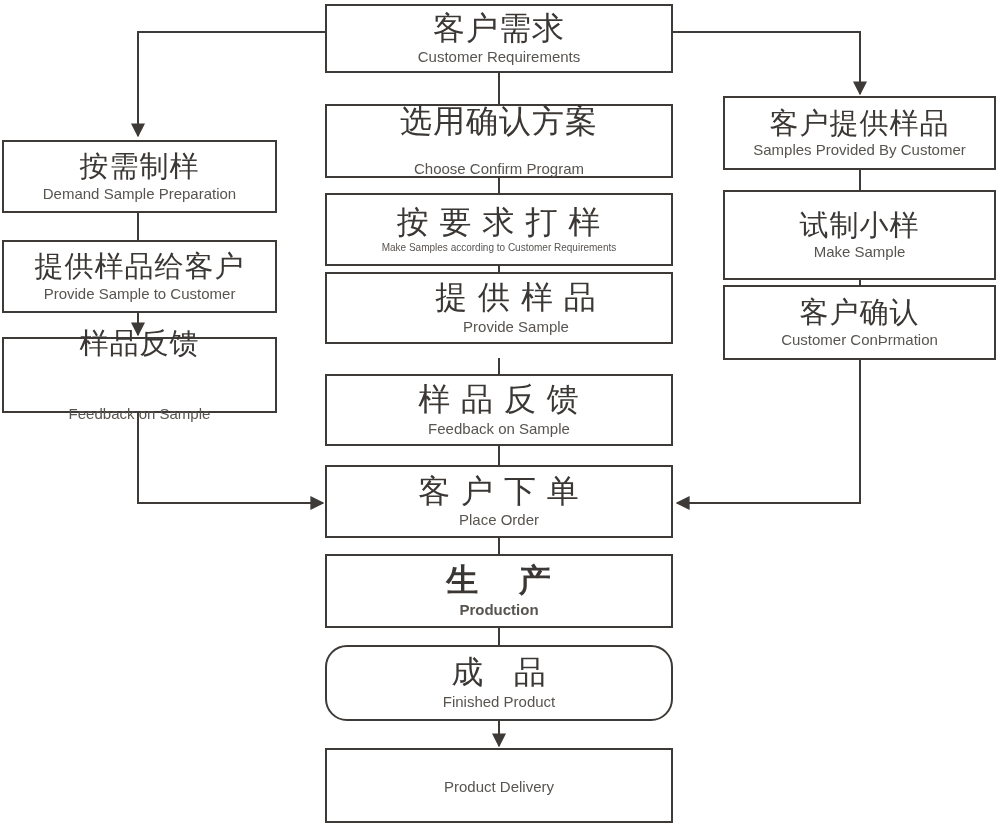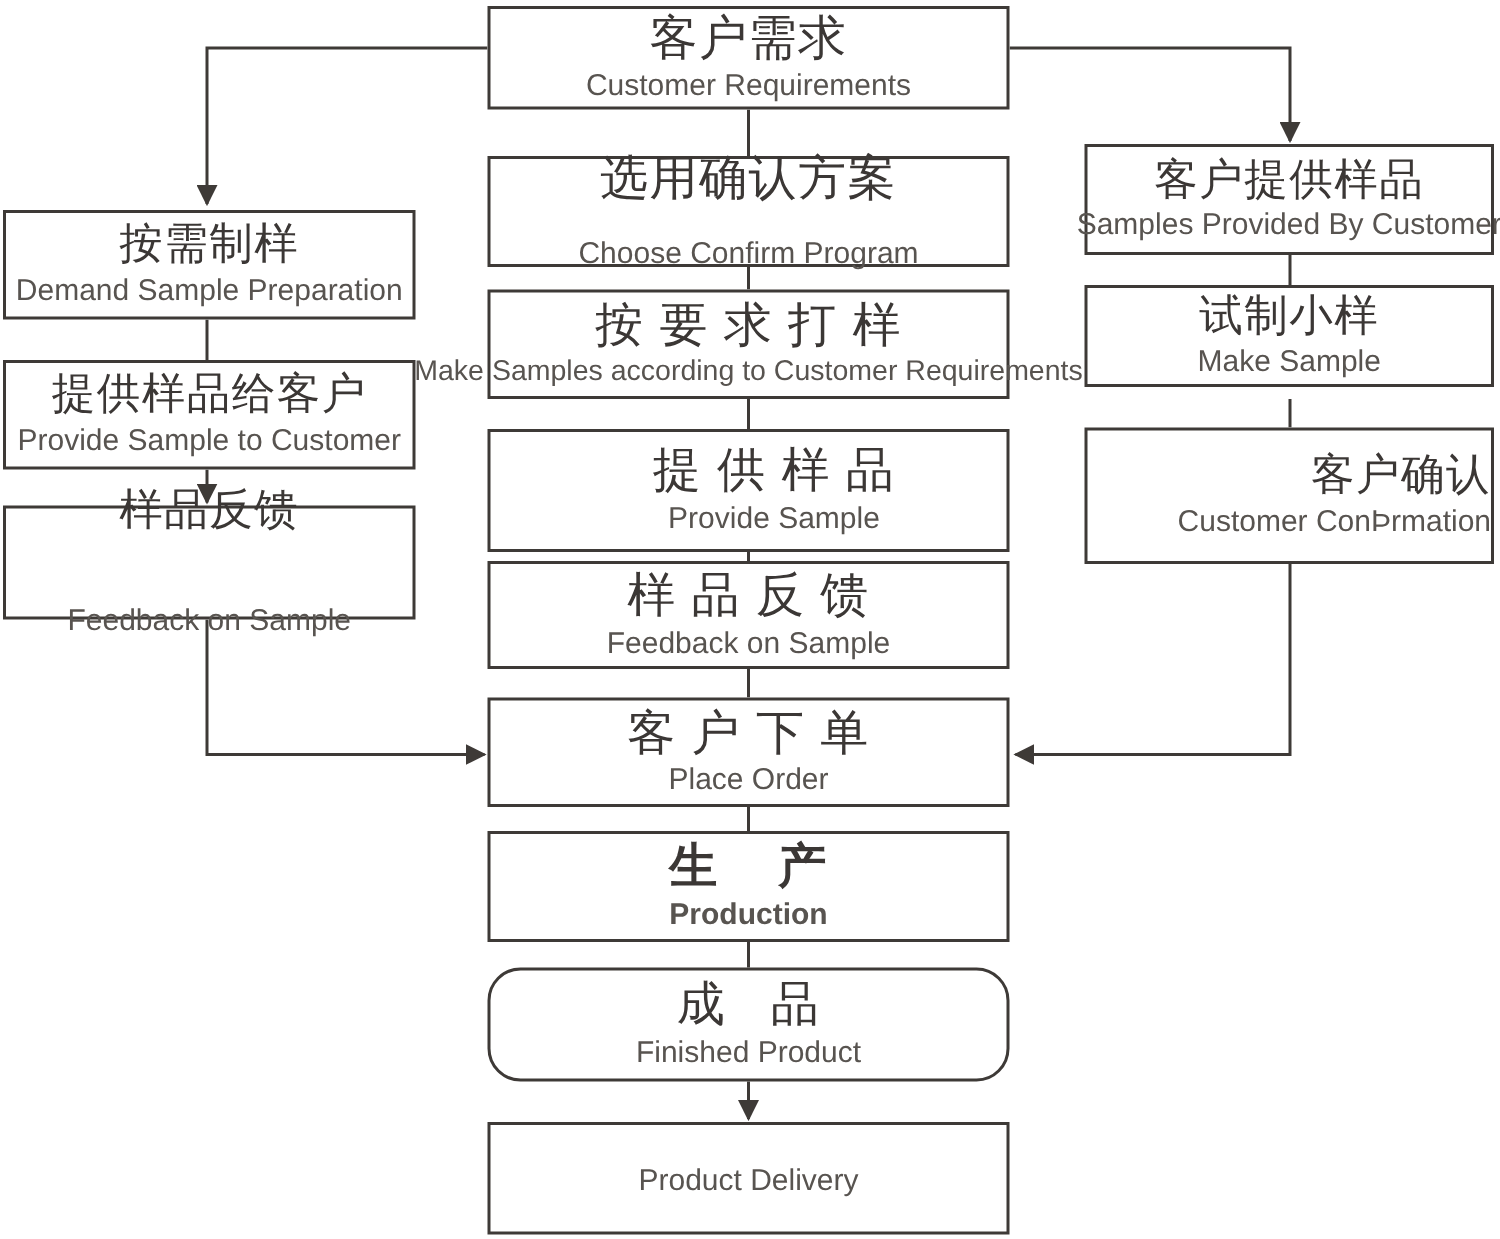--- a/index.html
+++ b/index.html
@@ -34,50 +34,50 @@
   .zh {
     color: #3b3735;
     font-size: 32px;
     line-height: 1.12;
     white-space: pre;
     letter-spacing: 1px;
   }
   .box.side .zh { font-size: 29px; }
   .en {
     color: #585450;
-    font-size: 20px;
+    font-size: 15px;
     line-height: 1.2;
     margin-top: 2px;
     white-space: pre;
   }
-  .en.en-small { font-size: 19px; }
+  .en.en-small { font-size: 10px; }
 
   
   .c { left: 325px; width: 348px; }
   .c1 { top: 4px;   height: 69px; }
   .c2 { top: 104px; height: 74px; gap: 19px; }
   .c3 { top: 193px; height: 73px; }
-  .c4 { top: 286px; height: 82px; padding-left: 34px; }
+  .c4 { top: 272px; height: 72px; padding-left: 34px; }
   .c5 { top: 374px; height: 72px; }
   .c6 { top: 465px; height: 73px; }
   .c7 { top: 554px; height: 74px; font-weight: bold; }
   .c8 { top: 645px; height: 76px; border-radius: 22px; }
   .c9 { top: 748px; height: 75px; }
 
   
   .l { left: 2px; width: 275px; }
   .l1 { top: 140px; height: 73px; }
   .l2 { top: 240px; height: 73px; }
   .l3 { top: 337px; height: 76px; gap: 44px; }
 
   
   .r { left: 723px; width: 273px; }
   .r1 { top: 96px;  height: 74px; }
-  .r2 { top: 190px; height: 68px; text-align: right; }
-  .r3 { top: 285px; height: 91px; align-items: flex-end; }
+  .r2 { top: 190px; height: 90px; text-align: right; }
+  .r3 { top: 285px; height: 75px; }
 </style>
 </head>
 <body>
 
 <div id="flowchart">
 
   <svg id="connectors" viewBox="0 0 1000 826" xmlns="http://www.w3.org/2000/svg">
     <defs>
       <marker id="arr" viewBox="0 0 10 10" refX="9" refY="5" markerWidth="7" markerHeight="7" orient="auto-start-reverse">
         <path d="M0,0 L10,5 L0,10 z" fill="#3e3a37"></path>

